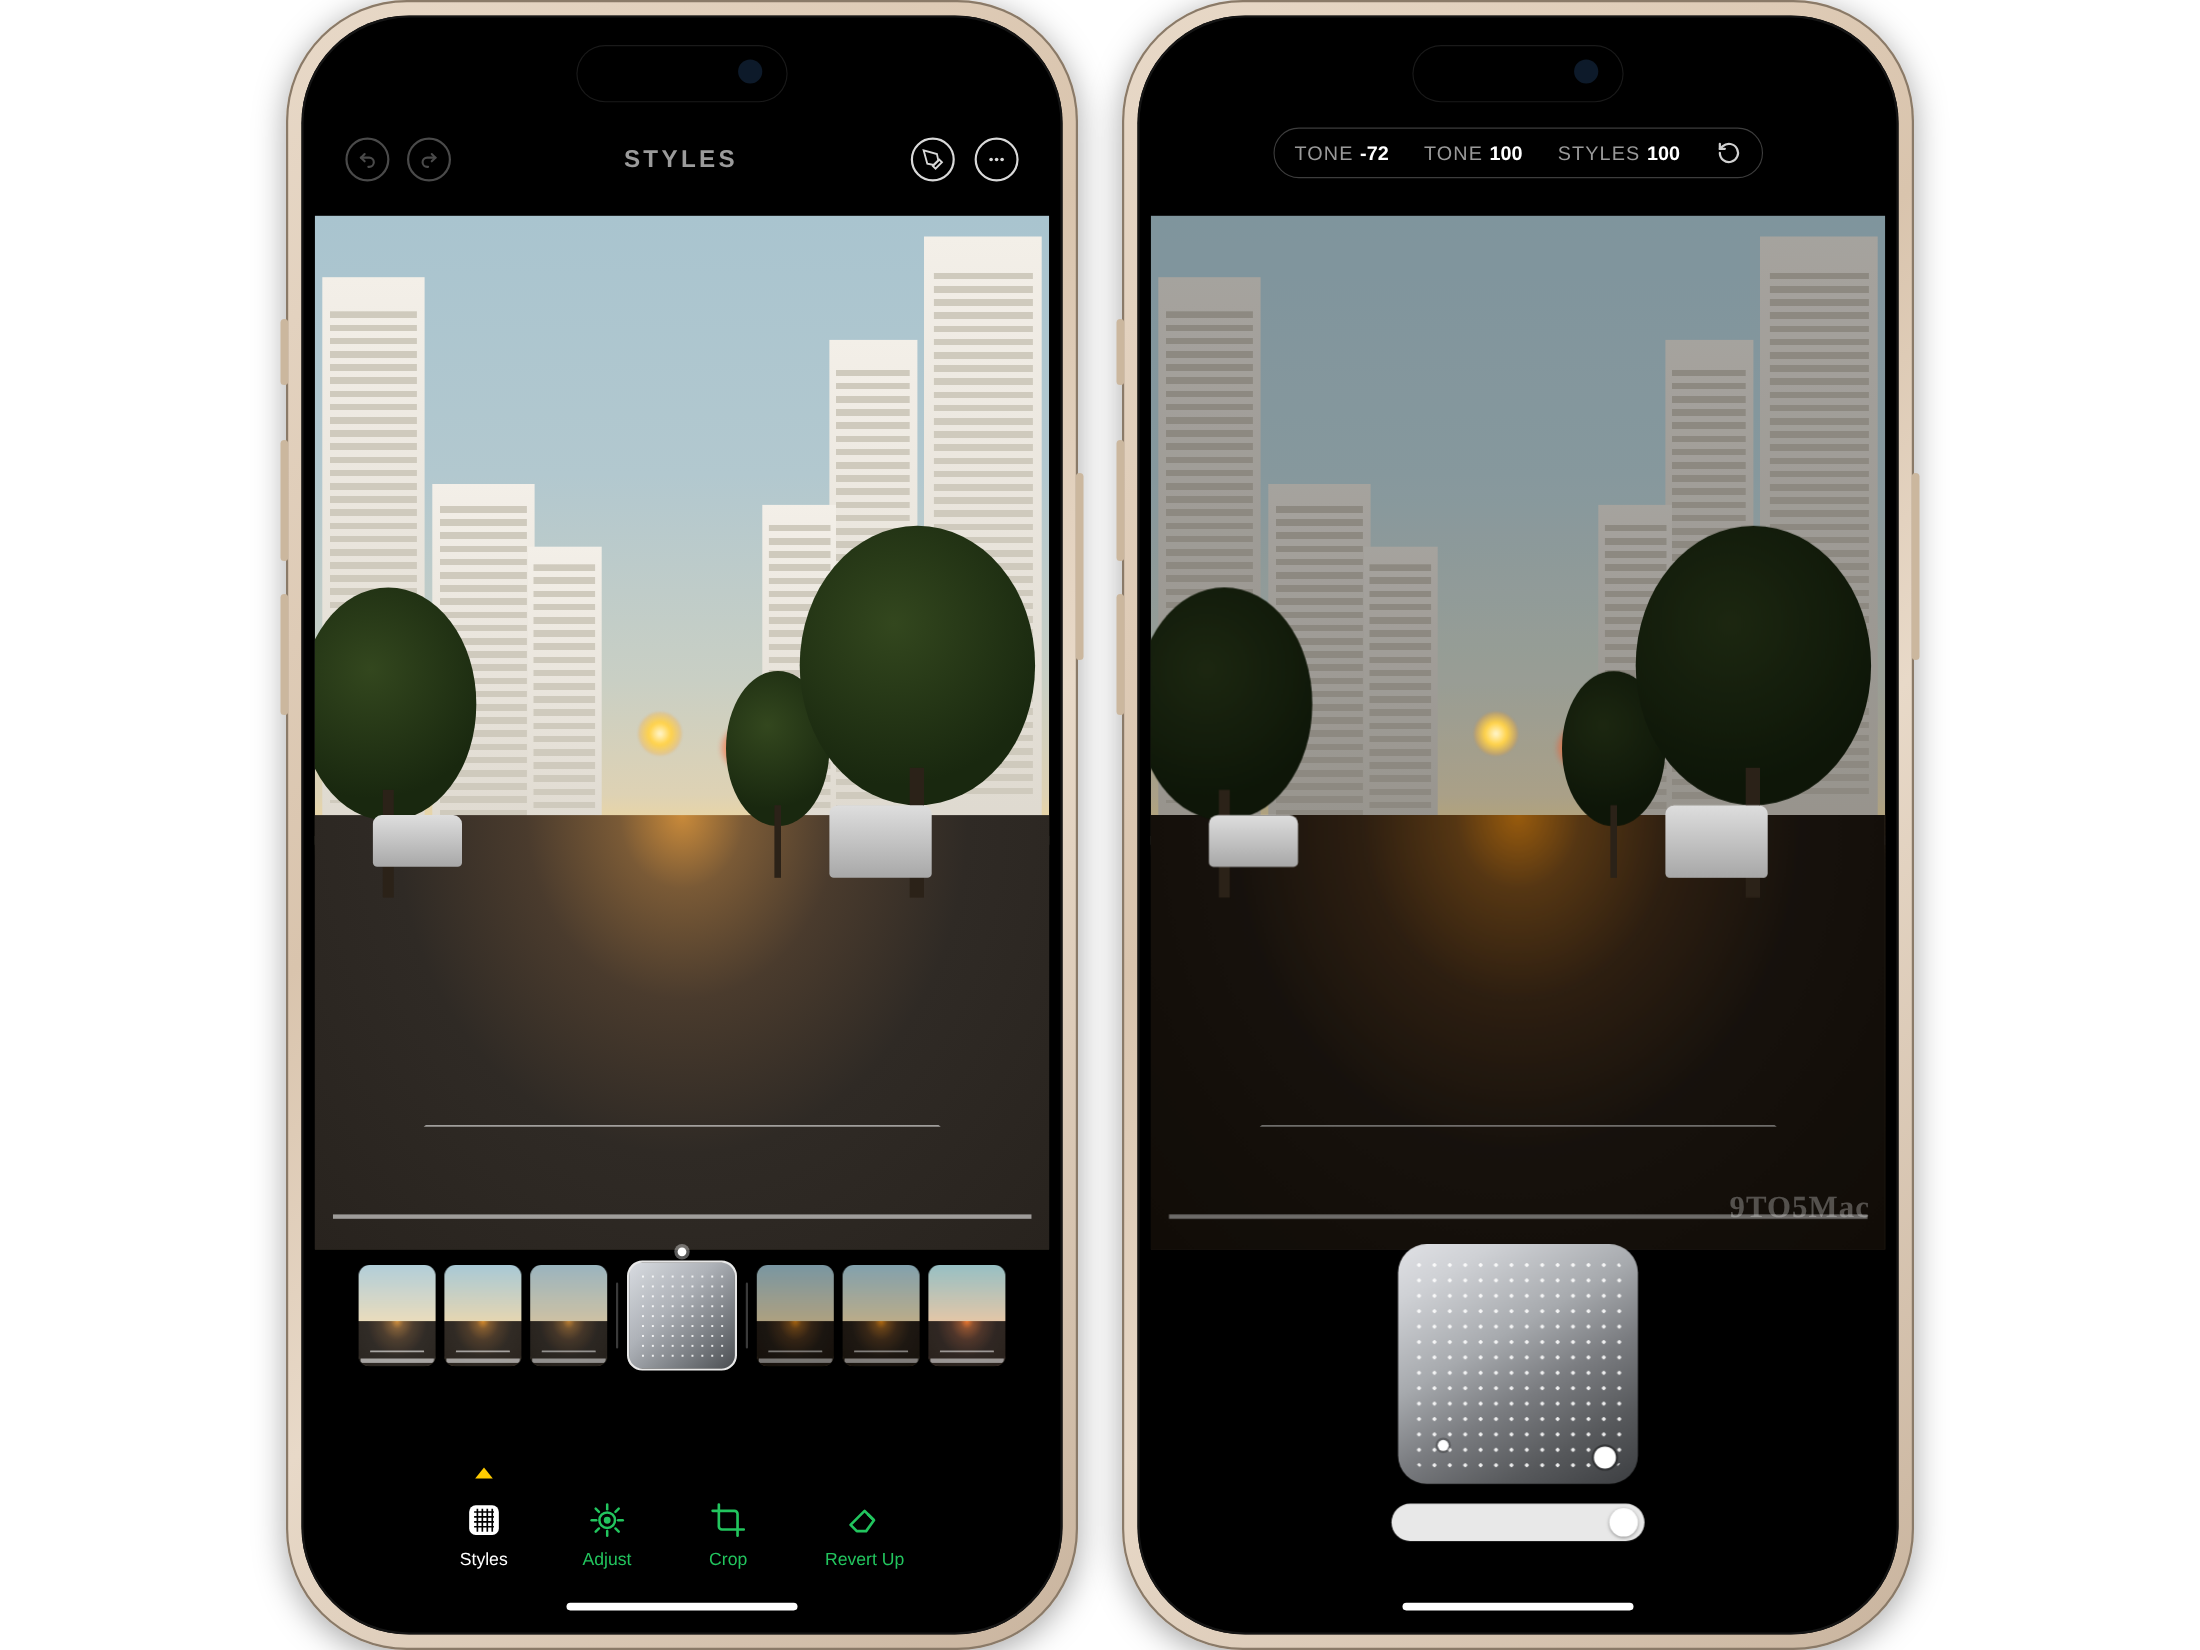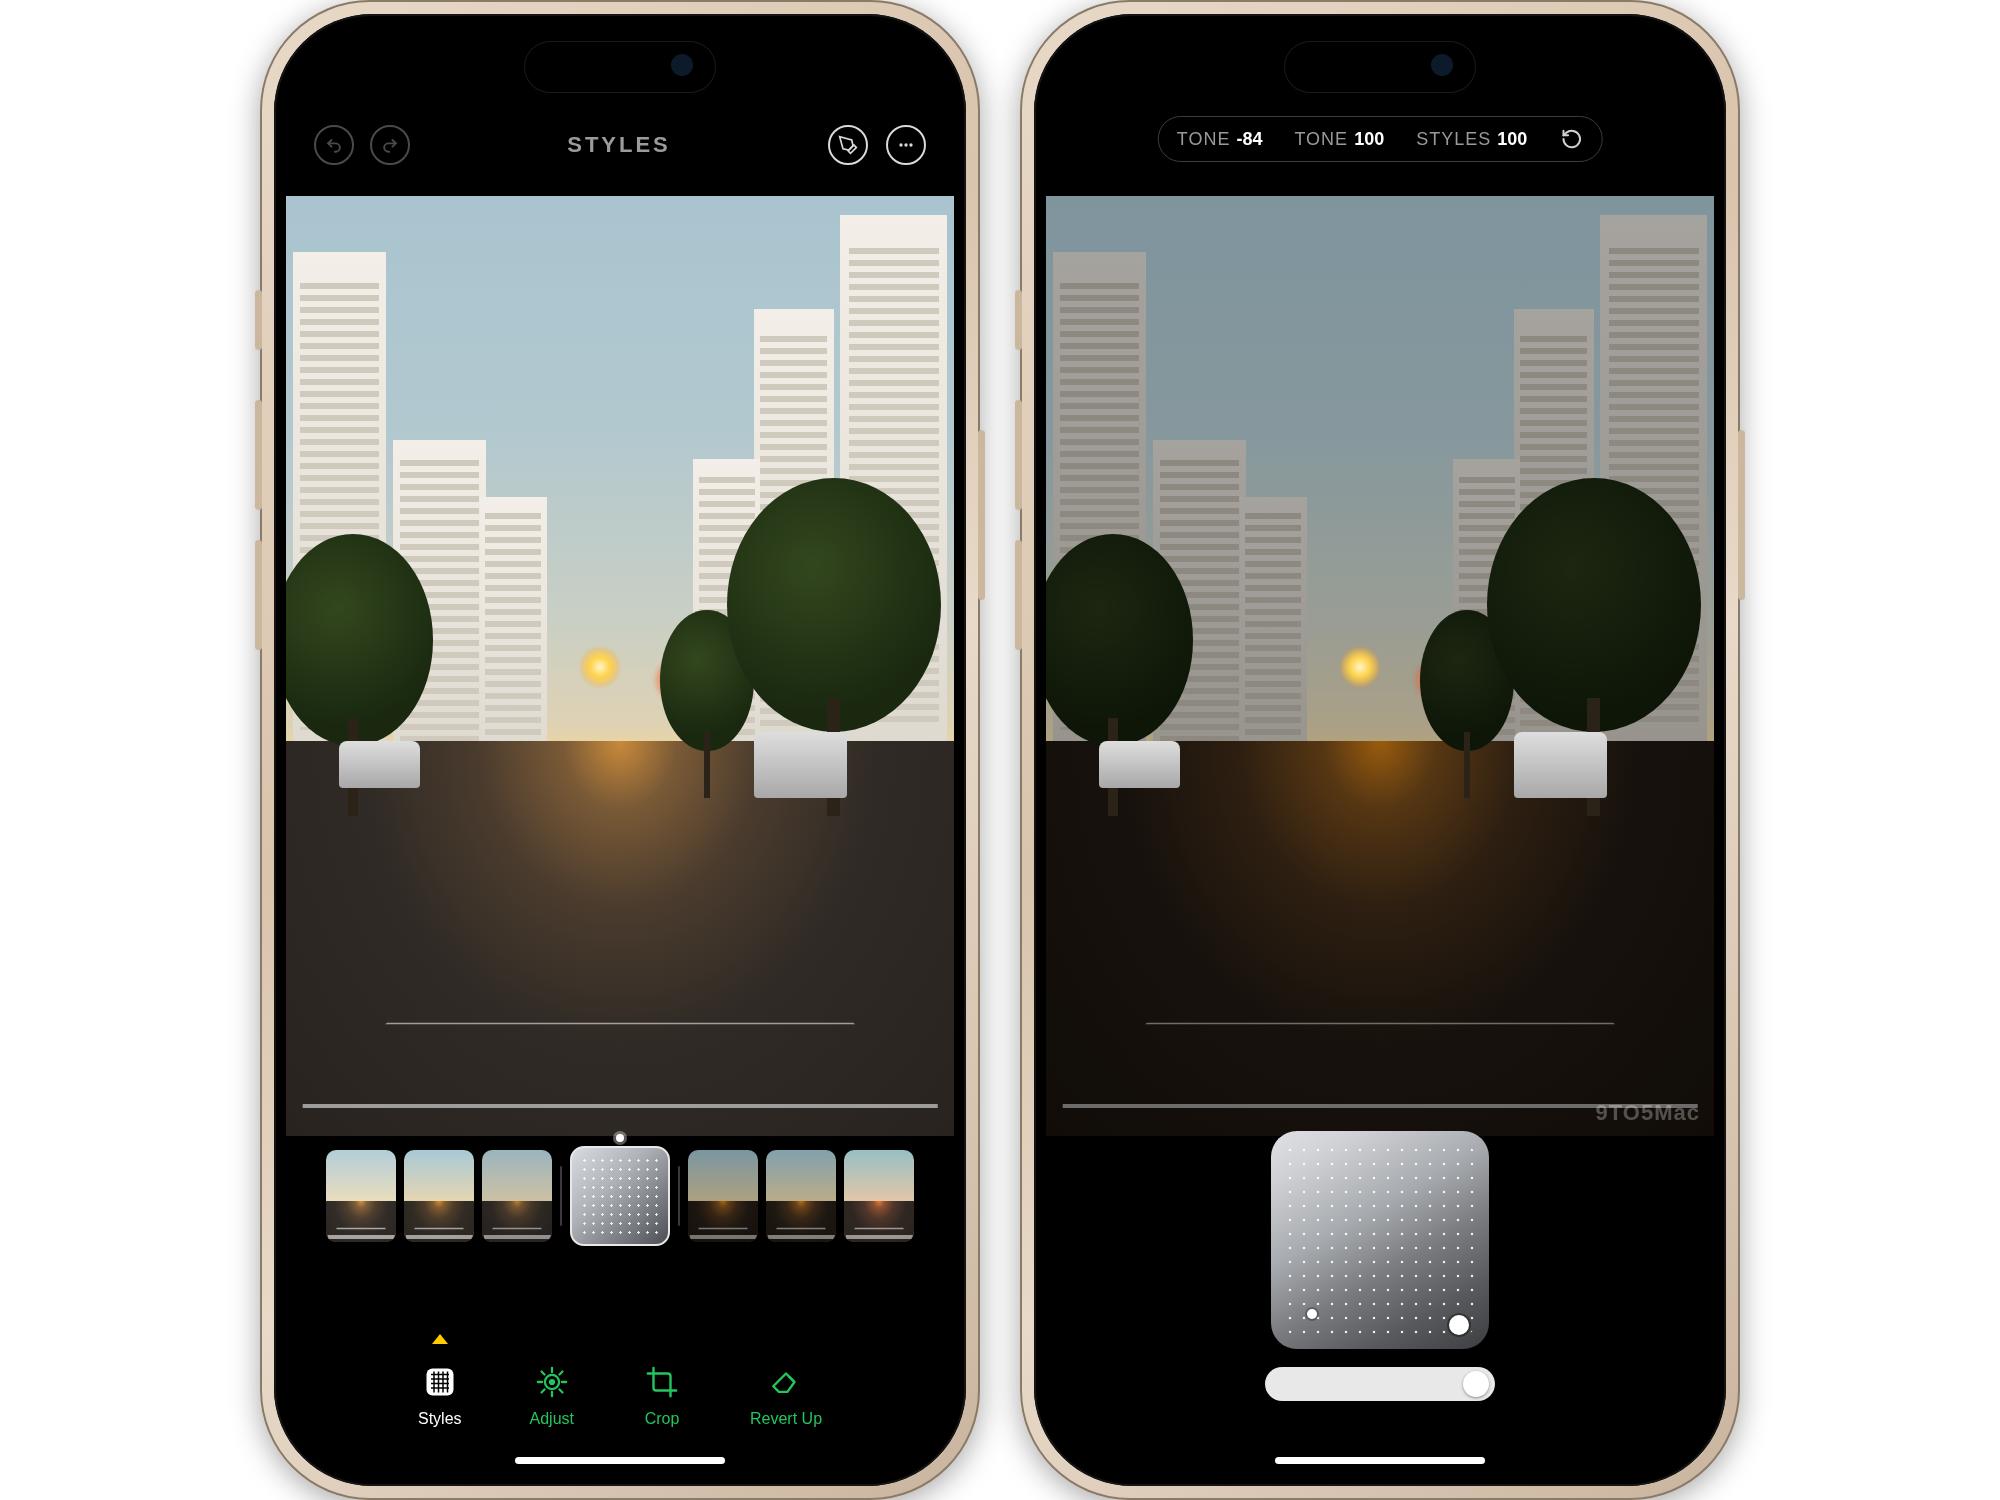--- a/index.html
+++ b/index.html
@@ -123,22 +123,22 @@
   .tL{left:-2%; top:36%; width:24%; height:30%;}
   .tR{right:2%; top:30%; width:32%; height:36%;}
   .tR2{right:30%; top:44%; width:14%; height:20%;}
   .car{position:absolute;border-radius:8px 8px 4px 4px;background:linear-gradient(#dedede,#a8a8a8);}
   .carL{left:8%; top:58%; width:12%; height:5%;}
   .carR{right:16%; top:57%; width:14%; height:7%;}
   .photo.dark .sky{filter:brightness(.75) contrast(1.08);}
   .photo.dark .road{filter:brightness(.7) contrast(1.12) saturate(1.25);}
   .photo.dark .bld{filter:brightness(.68);}
   .photo.dark .tree .crown{filter:brightness(.55);}
-  .watermark{position:absolute;right:14px;bottom:10px;color:rgba(255,255,255,.28);
-    font-size:22px;letter-spacing:1px;font-weight:600;}
+  .watermark{position:absolute;right:14px;bottom:22px;color:rgba(255,255,255,.28);
+    font-size:28px;letter-spacing:1px;font-weight:600;font-family:Liberation Serif, serif;}
 
   
   .carousel{
     position:absolute; left:0; right:0; top:1120px; height:100px;
     display:flex; align-items:center; justify-content:center; gap:8px;
     padding:0 20px;
   }
   .thumb{width:70px;height:92px;border-radius:10px;overflow:hidden;position:relative;flex:none;}
   .thumb .mini{position:absolute;inset:0;}
   .thumb .mini .sky{background:linear-gradient(#a9c4cf,#ded2b4 55%,#f0d79c 60%,#6b5f4d 62%);}
@@ -416,21 +416,21 @@
   <div class="btn-side btn-left2"></div>
   <div class="btn-side btn-left3"></div>
   <div class="btn-side btn-right"></div>
   <div class="phone-bezel"></div>
   <div class="screen">
     <div class="dynamic-island"></div>
 
     <div class="chips">
       <div class="chip">
         <span class="lab">TONE</span>
-        <span class="val">-84</span>
+        <span class="val">-72</span>
       </div>
       <div class="chip">
         <span class="lab">TONE</span>
         <span class="val">100</span>
       </div>
       <div class="chip">
         <span class="lab">STYLES</span>
         <span class="val">100</span>
       </div>
       <span class="reset-mini">

